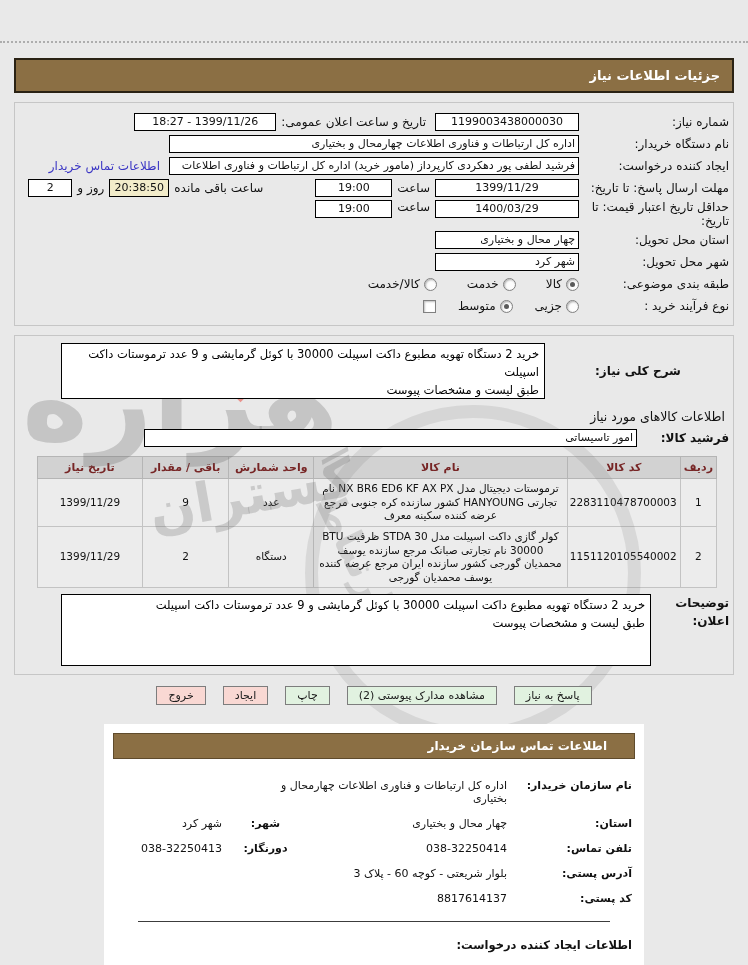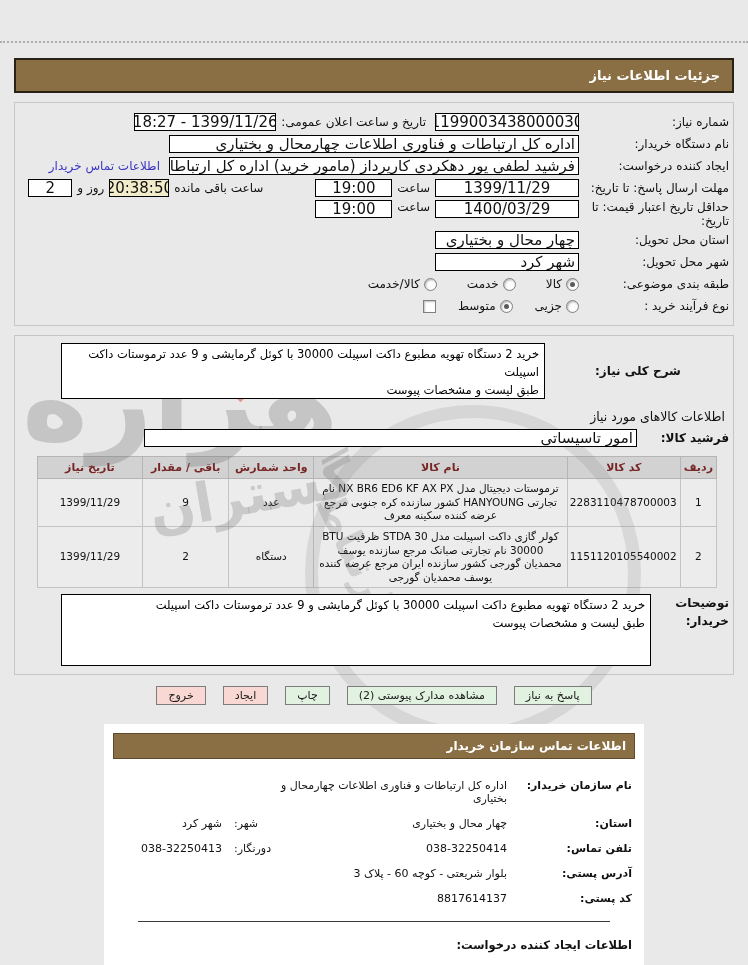--- a/index.html
+++ b/index.html
@@ -14,21 +14,21 @@
     margin:15px 14px 9px;background:#8b6f44;border:2px solid #2a2214;
     color:#fff;font-weight:bold;font-size:13px;padding:8px 12px;
   }
   .box{margin:0 14px;border:1px solid #c6c6c6;padding:7px 4px;position:relative;}
   .box2{margin:9px 14px 0;border:1px solid #c6c6c6;padding:5px 4px 6px;position:relative;}
   .frow{display:flex;align-items:center;margin:2px 0;min-height:20px;}
   .flabel{width:150px;flex-shrink:0;padding-left:6px;box-sizing:border-box;font-size:12px;}
   .inp{
     background:#fff;border:1px solid #000;height:16px;line-height:16px;
     display:flex;align-items:center;justify-content:center;
-    font-size:15px;padding:0 3px;overflow:hidden;white-space:nowrap;
+    font-size:11px;padding:0 3px;overflow:hidden;white-space:nowrap;
     position:relative;z-index:2;box-sizing:content-box;
   }
   .inp.rtext{justify-content:flex-start;}
   .w136{width:136px}.w402{width:402px}.w134{width:134px}.w75{width:69px}.w52{width:52px}.w36{width:36px}.w485{width:485px}
   .timer{background:#f2ecca;}
   .lbl-s{margin:0 5px;white-space:nowrap;}
   .gap52{margin-right:52px;}
   .link{color:#3a35c4;margin-right:9px;white-space:nowrap;cursor:pointer;}
   .radio{
     width:11px;height:11px;border-radius:50%;border:1px solid #808080;background:#fdfdfd;
@@ -70,26 +70,26 @@
     padding:2px 11px;cursor:pointer;position:relative;z-index:2;
   }
   .btn.green{background:#e1f2e0;}
   .btn.pink{background:#f9d8d3;}
   .card{
     width:540px;margin:19px auto 0;background:#fff;box-sizing:border-box;
     padding:8px 8px 16px;height:300px;position:relative;z-index:2;
   }
   .card-header{
     background:#8b6f44;border:1px solid #5f4b2c;color:#fff;font-weight:bold;
-    font-size:12px;padding:5px 8px;margin:1px 1px 20px;
+    font-size:12px;padding:5px 27px;margin:1px 1px 20px;
   }
   .crow{display:flex;align-items:flex-start;margin:0 4px 12px 0;font-size:11px;}
   .clabel{width:125px;flex-shrink:0;font-weight:bold;text-align:right;padding-left:14px;box-sizing:border-box;}
   .cval{width:210px;text-align:right;box-sizing:border-box;}
-  .clabel2{width:75px;flex-shrink:0;font-weight:normal;text-align:left;padding-left:12px;box-sizing:border-box;}
+  .clabel2{width:75px;flex-shrink:0;font-weight:bold;text-align:center;padding-left:12px;box-sizing:border-box;}
   .cval2{text-align:right;}
   .divider{border:none;border-top:1px solid #3c3c3c;margin:16px 26px 16px 26px;}
   .cheading{font-weight:bold;font-size:11.5px;margin:0 4px 14px;}
   
   .wm{position:absolute;pointer-events:none;z-index:1;}
   .wm-circle{left:305px;top:405px;width:310px;height:310px;border:13px solid rgba(125,125,125,0.18);border-radius:50%;}
   .wm-t1{left:22px;top:345px;font-size:112px;font-weight:bold;color:rgba(105,105,105,0.28);line-height:1;}
   .wm-t2{left:148px;top:468px;font-size:54px;font-weight:bold;color:rgba(105,105,105,0.26);transform:rotate(-10deg);line-height:1;}
   .wm-t3{left:292px;top:532px;font-size:40px;font-weight:bold;color:rgba(110,110,110,0.22);transform:rotate(64deg);line-height:1;}
   .wm-diamond{left:228px;top:372px;width:25px;height:25px;background:rgba(232,94,84,0.62);transform:rotate(45deg);}
@@ -234,21 +234,21 @@
         <td>1151120105540002</td>
         <td>کولر گازی داکت اسپیلت مدل STDA 30 ظرفیت BTU 30000 نام تجارتی صبانک مرجع سازنده یوسف محمدیان گورجی کشور سازنده ایران مرجع عرضه کننده یوسف محمدیان گورجی</td>
         <td>دستگاه</td>
         <td>2</td>
         <td>1399/11/29</td>
       </tr>
     </tbody>
   </table>
 
   <div class="frow" style="margin-top:6px;align-items:flex-start;">
-    <span class="note-label"><span>توضیحات</span><br><span>خریدار:</span></span>
+    <span class="note-label"><span>توضیحات</span><br><span>اعلان:</span></span>
     <textarea class="ta ta-note" style="">خرید 2 دستگاه تهویه مطبوع داکت اسپیلت 30000 با کوئل گرمایشی و 9 عدد ترموستات داکت اسپیلت
 طبق لیست و مشخصات پیوست</textarea>
   </div>
 
 </div>
 
 <div class="btnrow">
   <button class="btn green">پاسخ به نیاز</button>
   <button class="btn green">مشاهده مدارک پیوستی (2)</button>
   <button class="btn green">چاپ</button>

